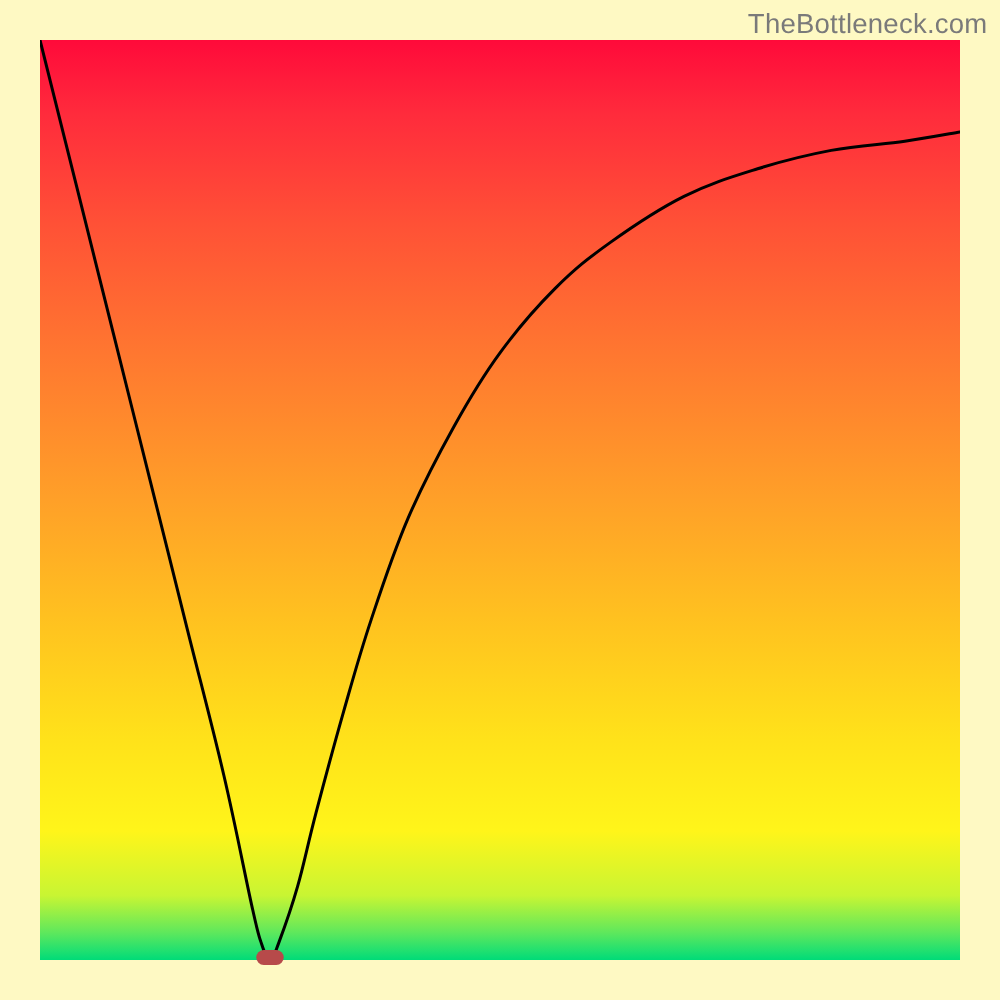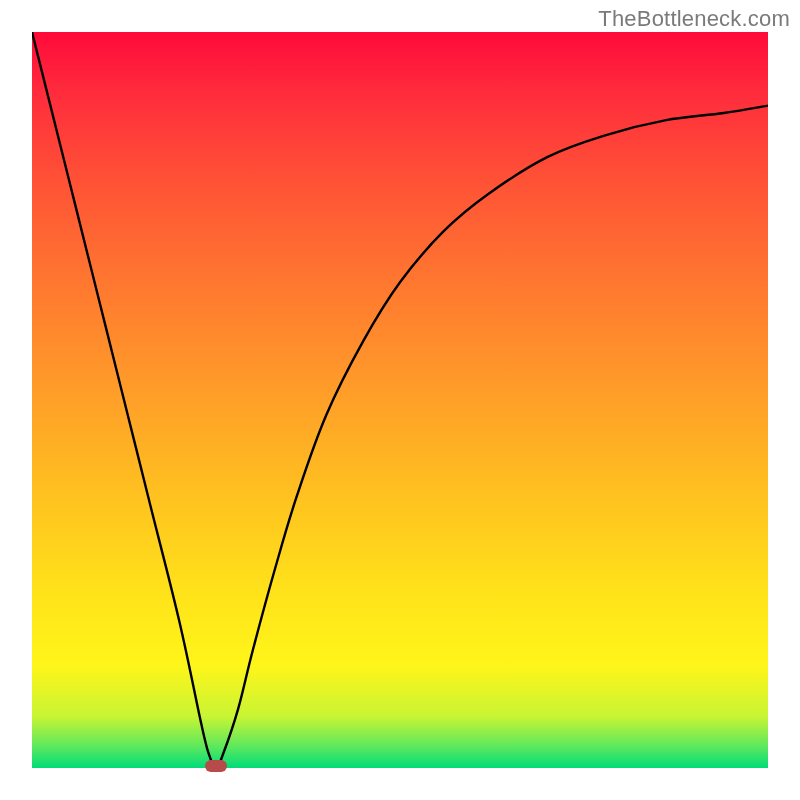--- a/index.html
+++ b/index.html
@@ -8,21 +8,21 @@
     width: 800px;
     height: 800px;
     overflow: hidden;
     background: #000;
     font-family: Arial, Helvetica, sans-serif;
   }
   .frame {
     position: relative;
     width: 800px;
     height: 800px;
-    background: #ffffff;
+    background: #fef9c3;
   }
   .plot-area {
     position: absolute;
     left: 32px;
     top: 32px;
     width: 736px;
     height: 736px;
     
     background: linear-gradient(
       to bottom,

